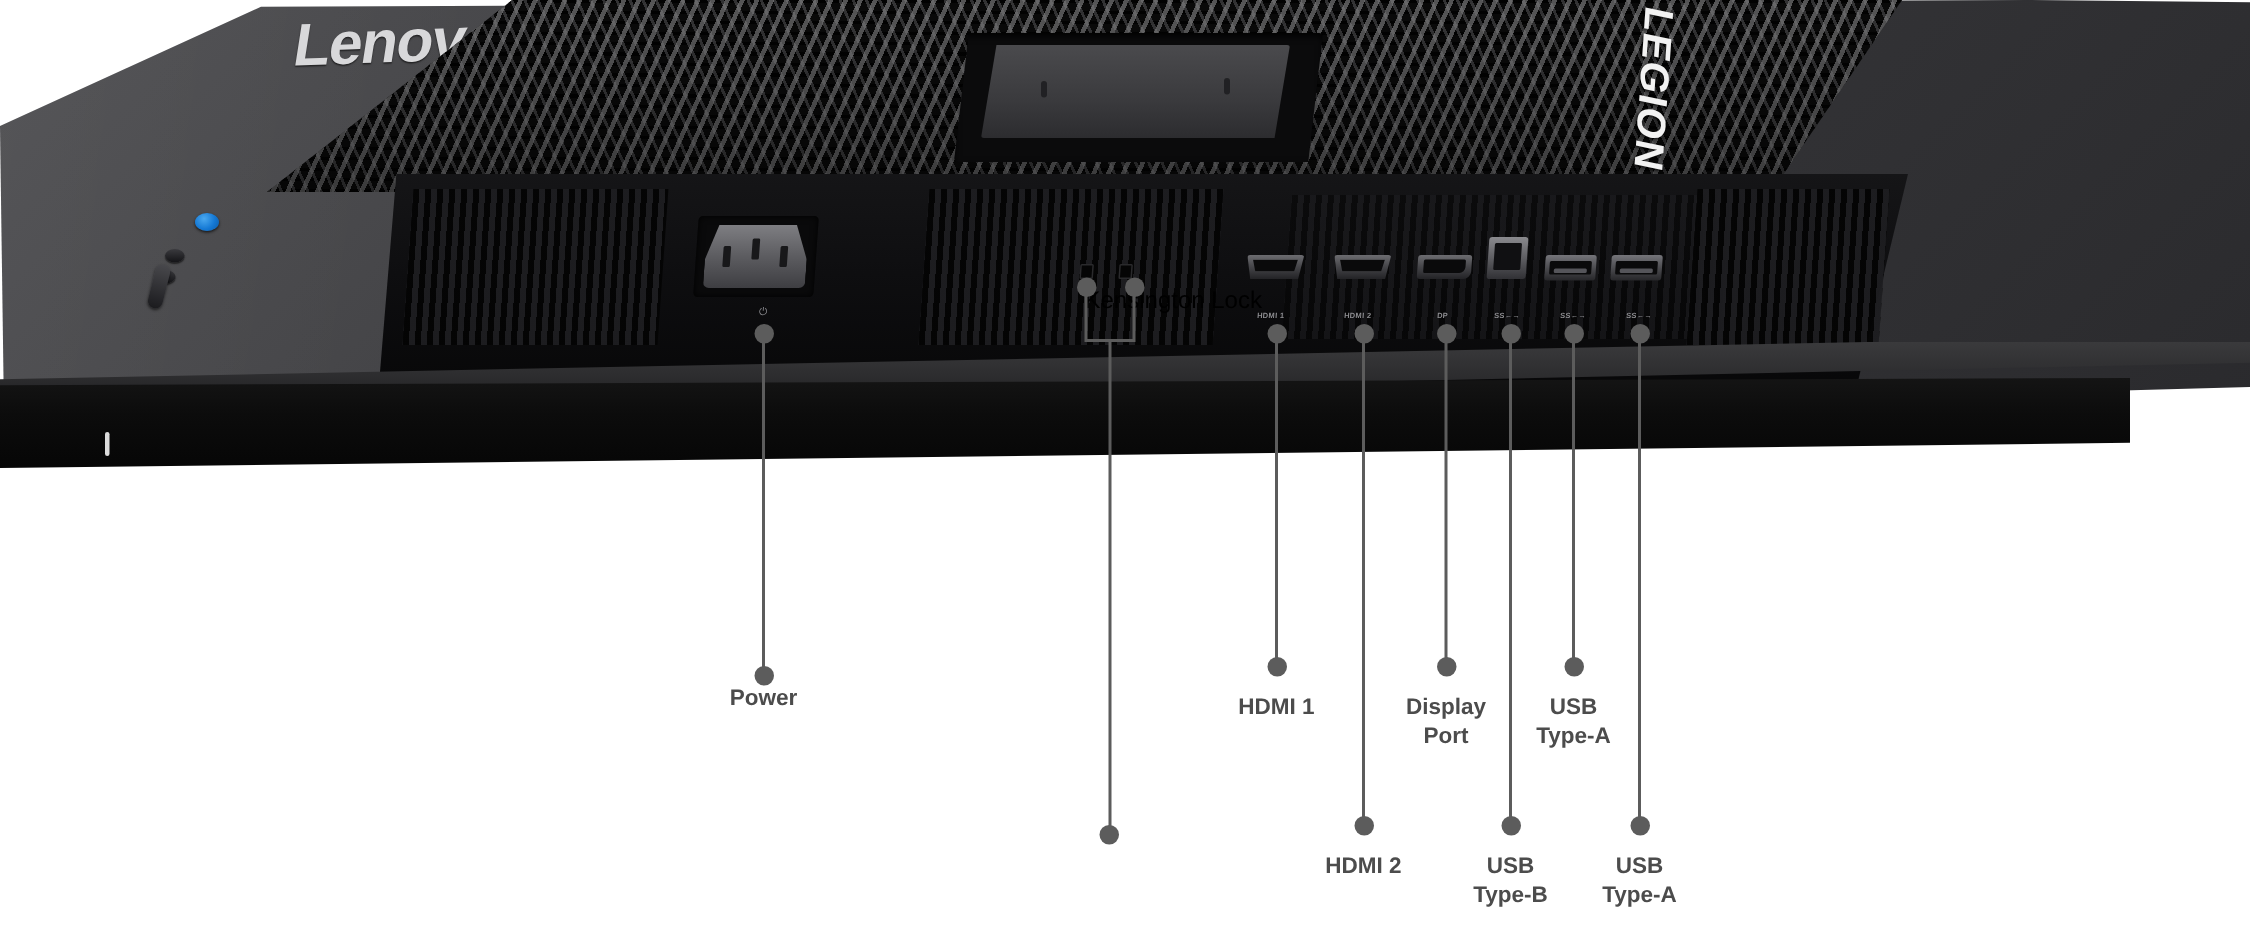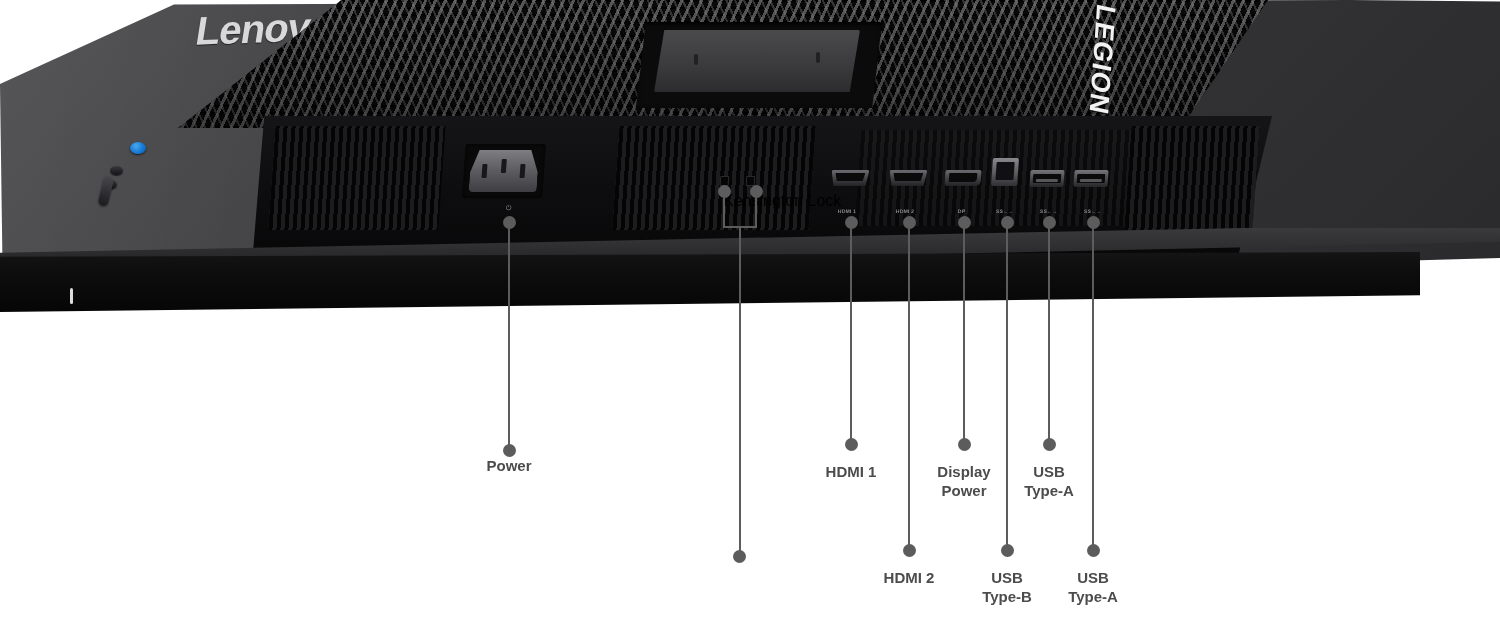--- a/index.html
+++ b/index.html
@@ -347,21 +347,21 @@
     <div class="lead" style="height:328px;"></div>
     <div class="dot" style="top:322px;"></div>
     <div class="lbl" style="top:346px;width:130px;">HDMI 2</div>
   </div>
 
   <div class="callout" style="left:963px;top:222px;">
     <div class="cap"></div>
     <div class="lead" style="height:222px;"></div>
     <div class="dot" style="top:216px;"></div>
     <div class="lbl" style="top:240px;width:120px;">Display
-Power</div>
+Port</div>
   </div>
 
   <div class="callout" style="left:1006px;top:222px;">
     <div class="cap"></div>
     <div class="lead" style="height:328px;"></div>
     <div class="dot" style="top:322px;"></div>
     <div class="lbl" style="top:346px;width:110px;">USB
 Type-B</div>
   </div>
 

